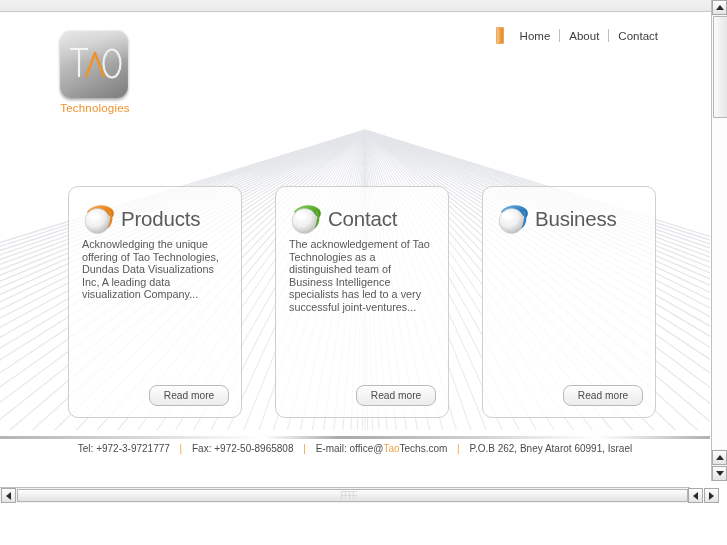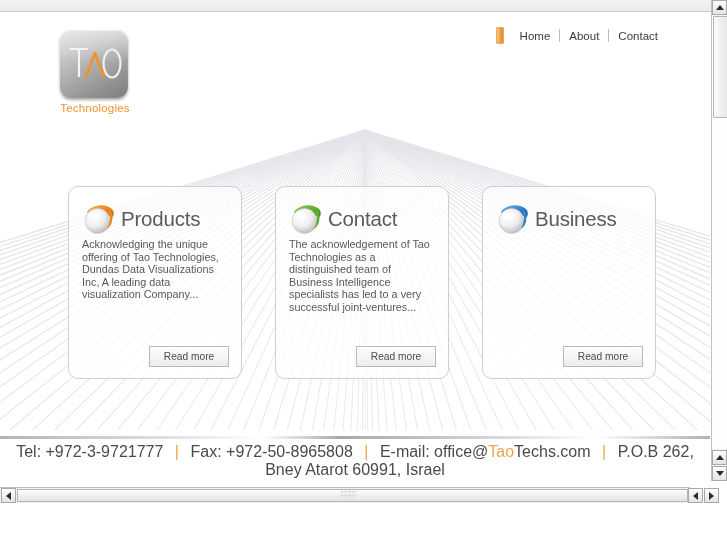--- a/index.html
+++ b/index.html
@@ -139,21 +139,21 @@
   }
   .nav .sep { width: 1px; height: 13px; background: #bdbdbd; }
 
   
   .cards {
     position: absolute; left: 0; top: 174px;
     width: 710px; height: 205px;
   }
   .card {
     position: absolute; top: 0;
-    width: 174px; height: 193px;
+    width: 174px; height: 232px;
     border: 1px solid #cfcfcf;
     border-radius: 10px;
     background: rgba(255,255,255,.72);
     box-sizing: border-box;
     padding: 11px 13px 0 13px;
   }
   .card.c1 { left: 68px; }
   .card.c2 { left: 275px; }
   .card.c3 { left: 482px; }
 
@@ -167,37 +167,37 @@
     position: relative; top: 1px;
   }
   .card-body {
     font-size: 10.8px; line-height: 12.6px;
     color: #585858;
   }
   .readmore {
     position: absolute; right: 12px; bottom: 11px;
     width: 78px; height: 19px;
     border: 1px solid #b9b9b9;
-    border-radius: 0;
+    border-radius: 8px;
     background: linear-gradient(#fdfdfd,#ececec);
     box-shadow: inset 0 1px 0 #ffffff;
     color: #4c4c4c; font-size: 10.2px;
     display: flex; align-items: center; justify-content: center;
     cursor: pointer;
   }
 
   
   .divider {
     position: absolute; left: 0; top: 424px; width: 710px; height: 3px;
     background: linear-gradient(90deg,#b4b4b4 0%, #d8d8d8 20%, #ffffff 37%, #a9a9a9 48%, #d2d2d2 68%, #ffffff 84%, #b0b0b0 100%);
   }
   .footer {
     position: absolute; left: 0; top: 431px; width: 710px;
     text-align: center;
-    font-size: 16px; color: #4a4a4a;
+    font-size: 10px; color: #4a4a4a;
   }
   .footer .bar { color: #f0a34a; padding: 0 7px; }
   .footer .tao { color: #f0a34a; }
 </style>
 </head>
 <body>
 
 <div class="app">
 
   <div class="chrome-top"></div>

